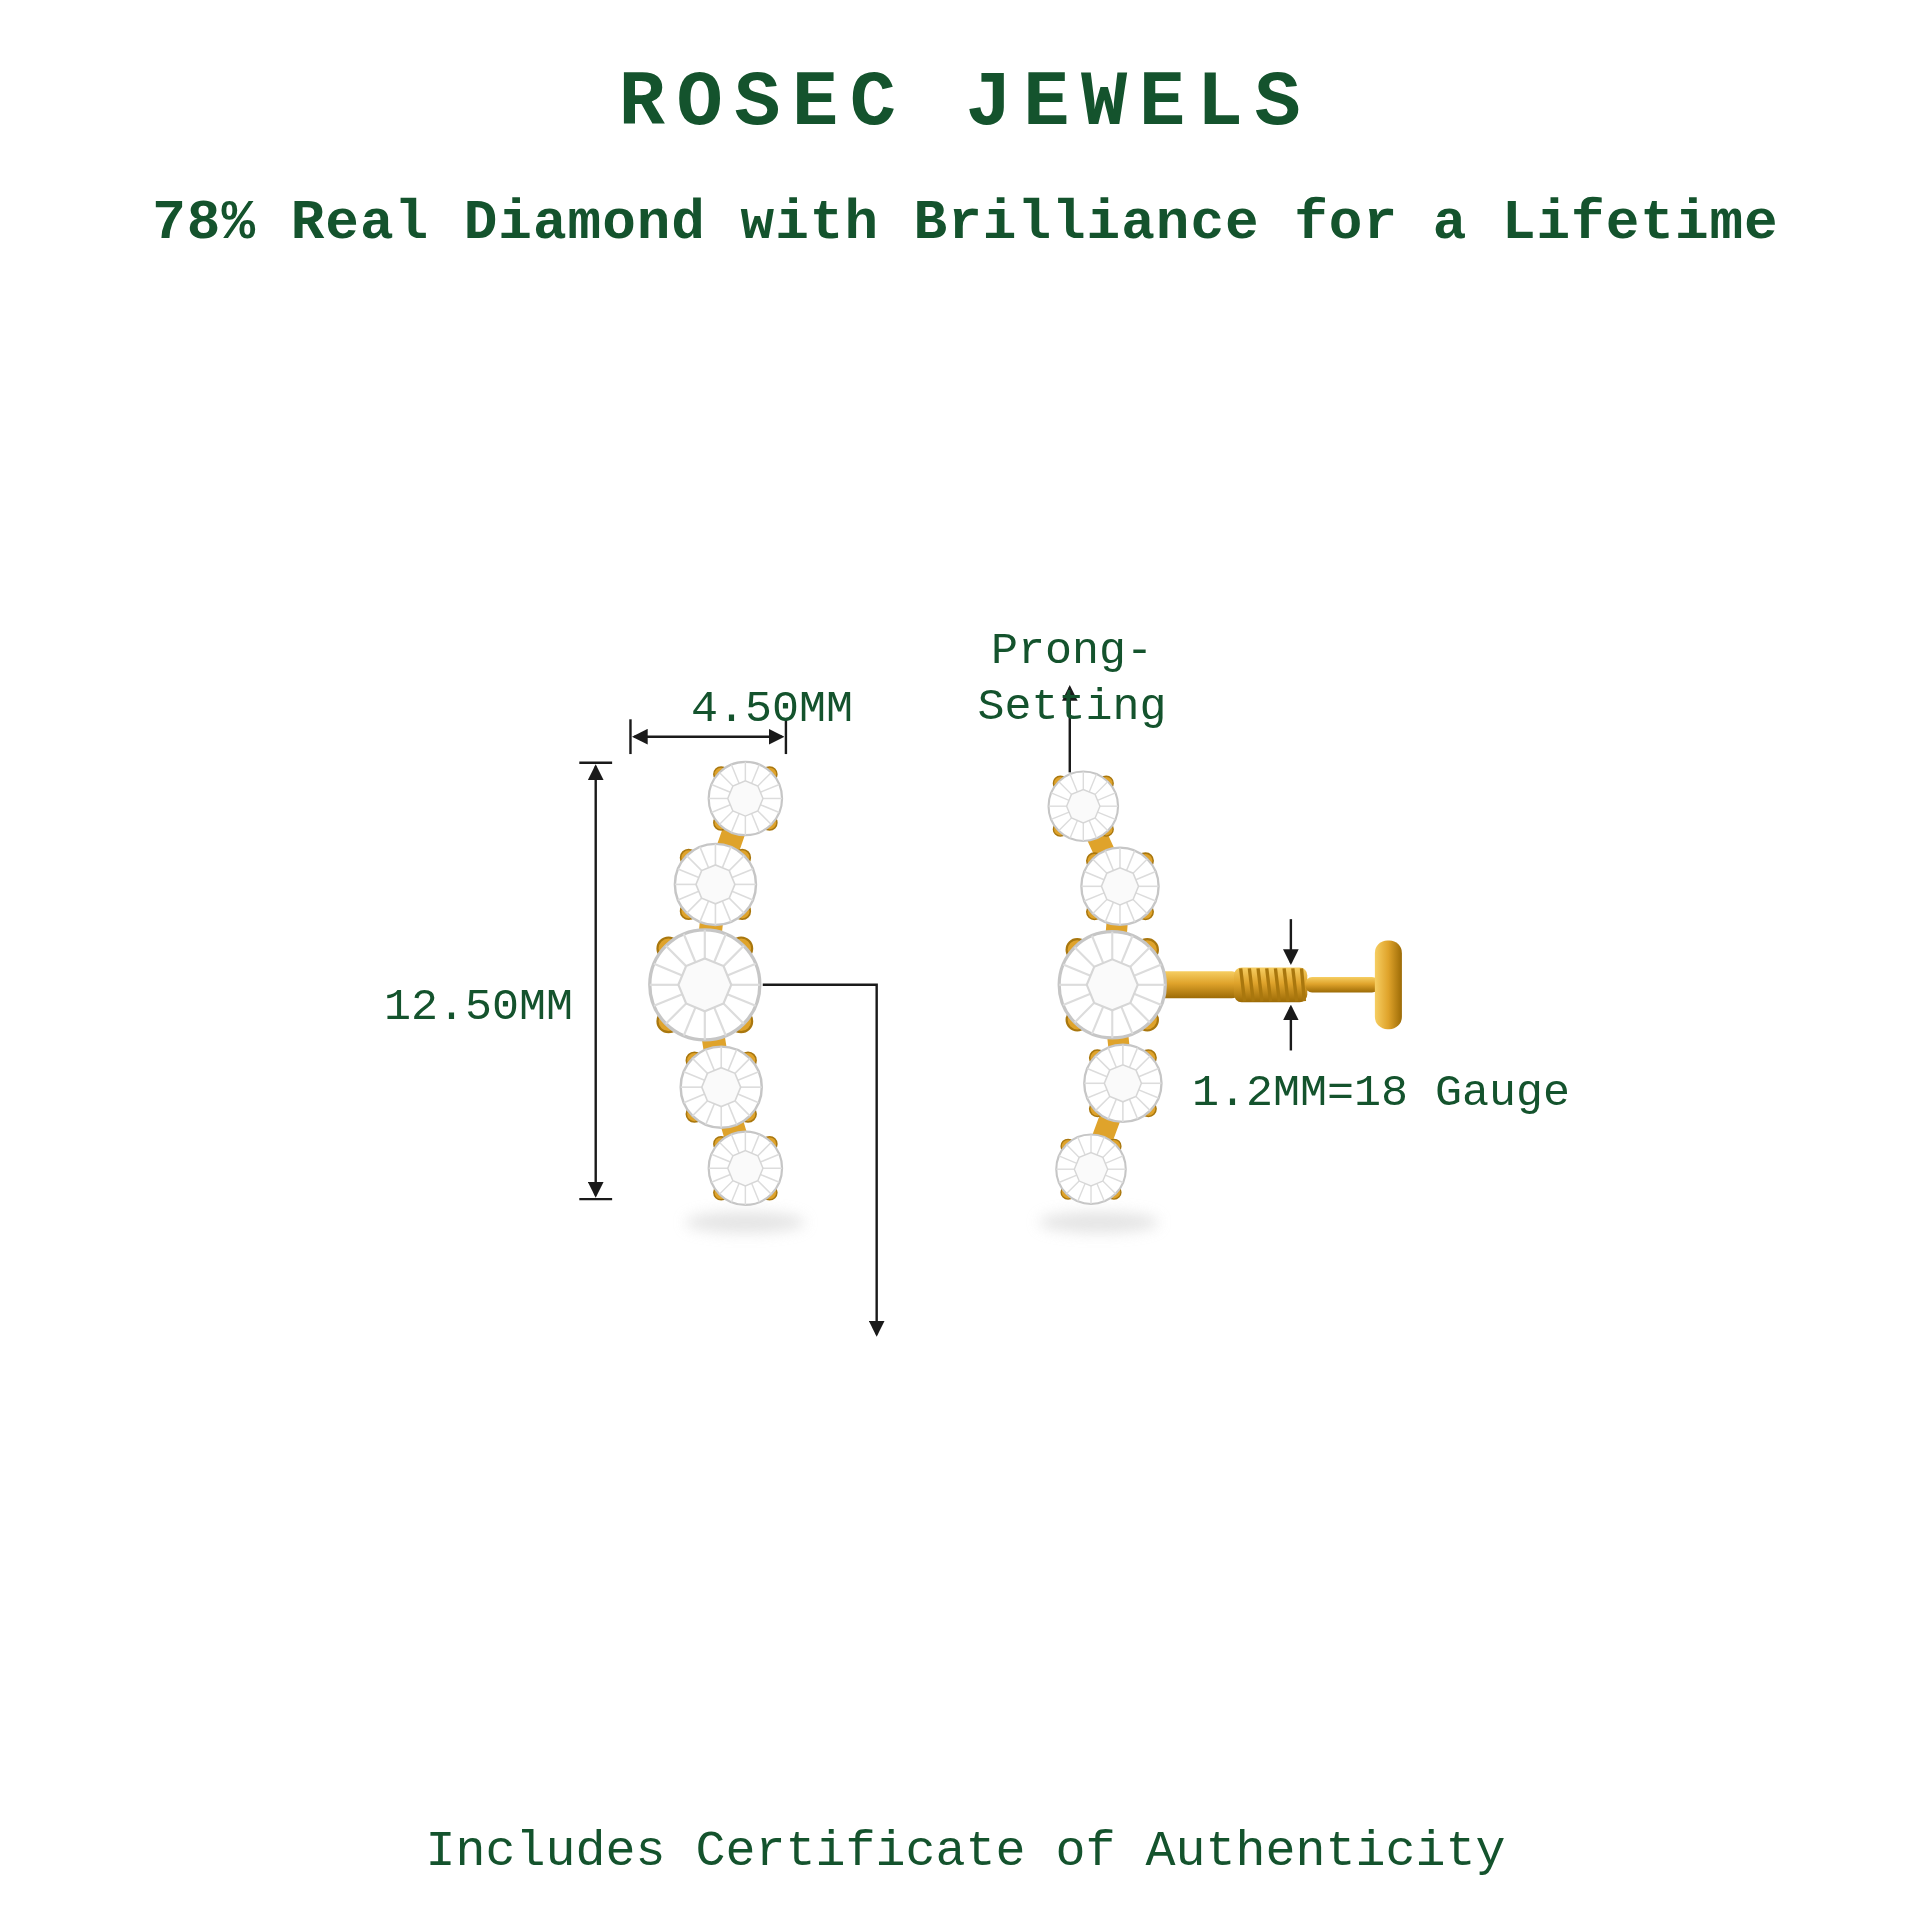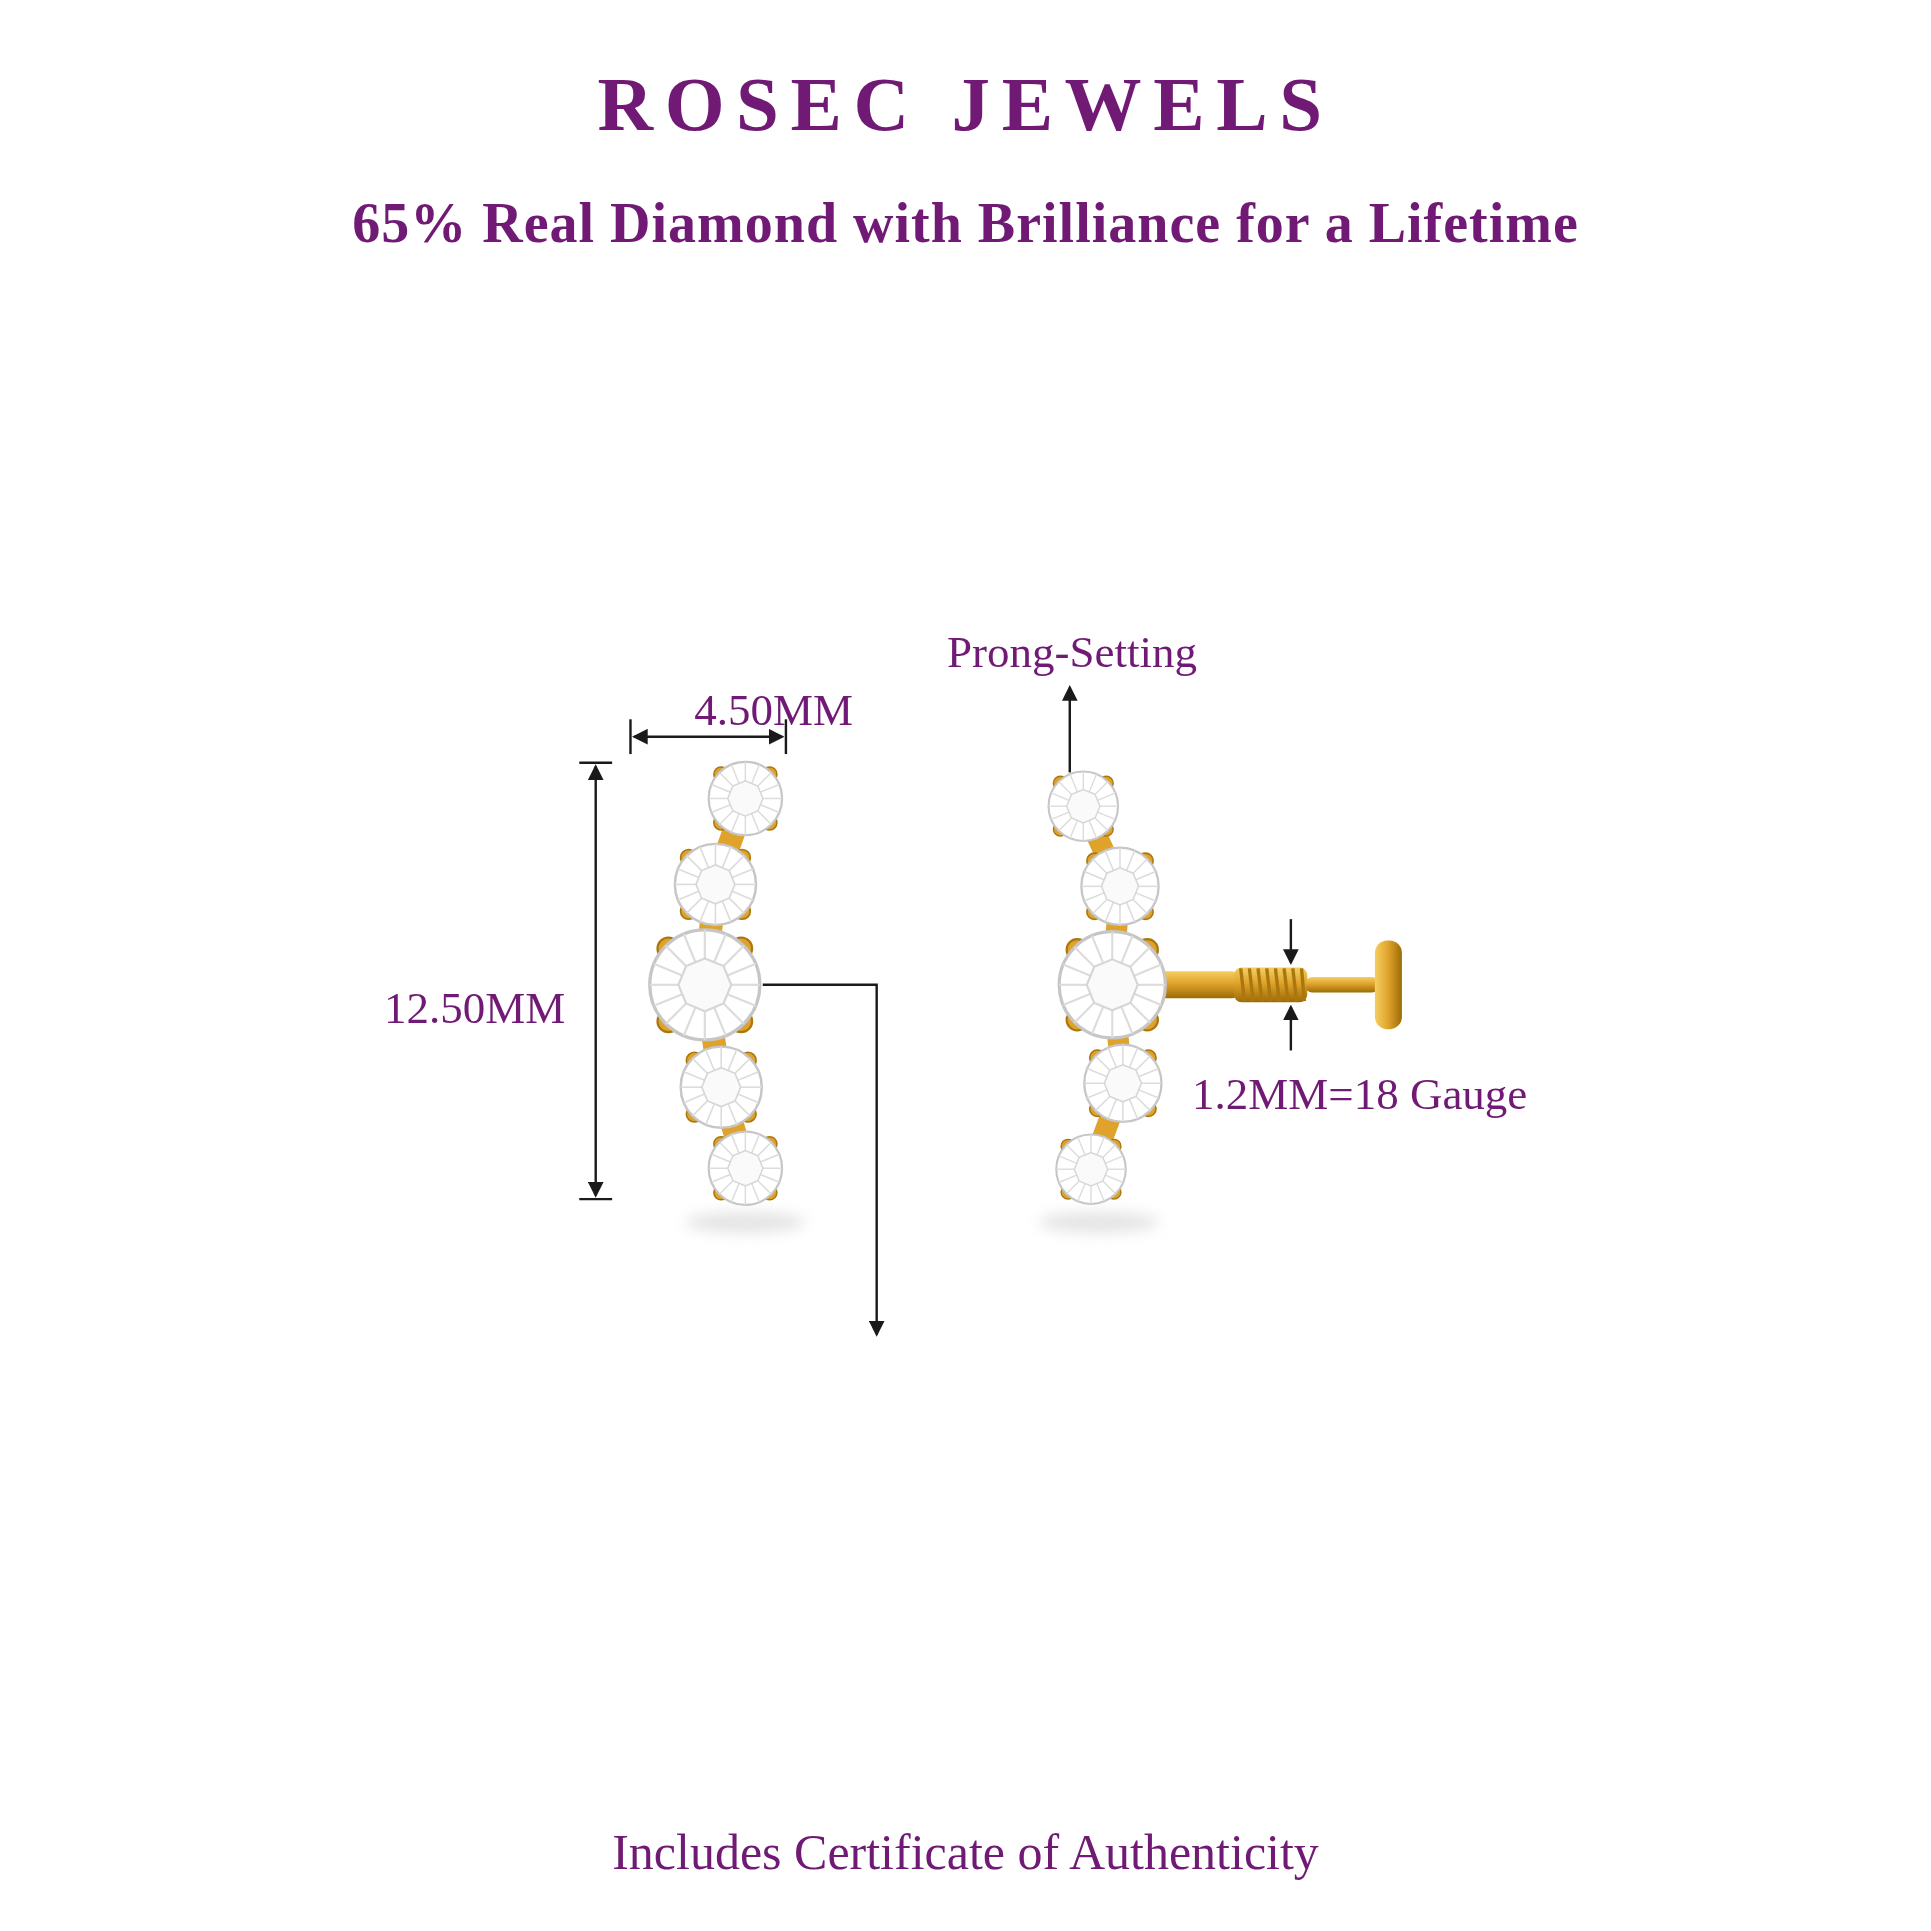--- a/index.html
+++ b/index.html
@@ -1,18 +1,18 @@
 <!DOCTYPE html>
 <html style="--gold: #DFA32B; --gold-dark: #A9770E; --gold-light: #F6CE62; --line: #1a1a1a;"><head>
 <meta charset="utf-8">
 <style>
   html,body { margin:0; padding:0; background:#ffffff; }
   .page {
     position:relative; width:1931px; height:1931px; background:#ffffff;
-    font-family:Liberation Serif, serif; color:#701a75; overflow:hidden;
+    font-family:Liberation Mono, monospace; color:#14532d; overflow:hidden;
   }
   .title {
     position:absolute; left:0; right:0; top:60px; margin:0;
     text-align:center; font-size:77px; font-weight:700; letter-spacing:11.6px;
   }
   .subtitle {
     position:absolute; left:0; right:0; top:191px;
     text-align:center; font-size:56px; font-weight:700; letter-spacing:1px;
   }
   .diagram { position:absolute; left:0; top:0; }
@@ -34,21 +34,21 @@
   .band  { stroke:var(--gold,#DFA32B); fill:none; stroke-linecap:round; stroke-linejoin:round; }
   .dim   { stroke:var(--line,#1a1a1a); stroke-width:2.5; fill:none; }
   .thread-ridge { stroke:var(--gold-dark,#A9770E); stroke-width:3.5; }
 </style>
 </head>
 <body>
 
 <div class="page">
 
   <h1 class="title">ROSEC JEWELS</h1>
-  <div class="subtitle">65% Real Diamond with Brilliance for a Lifetime</div>
+  <div class="subtitle">78% Real Diamond with Brilliance for a Lifetime</div>
 
   <svg class="diagram" width="1931" height="1931" viewBox="0 0 2000 2000">
     <defs>
       <linearGradient id="goldV" x1="0" y1="0" x2="0" y2="1">
         <stop offset="0" stop-color="#F6CE62"></stop>
         <stop offset="0.45" stop-color="#DFA32B"></stop>
         <stop offset="1" stop-color="#9C6B06"></stop>
       </linearGradient>
       <linearGradient id="goldH" x1="0" y1="0" x2="1" y2="0">
         <stop offset="0" stop-color="#F6CE62"></stop>

